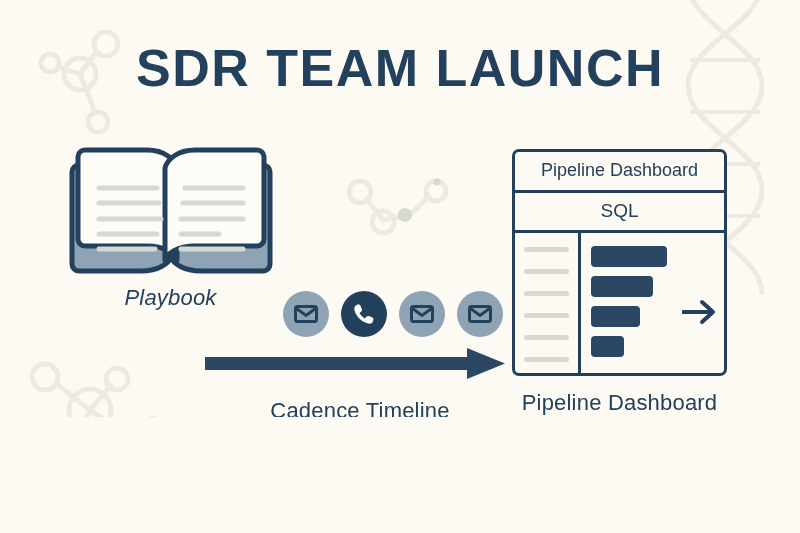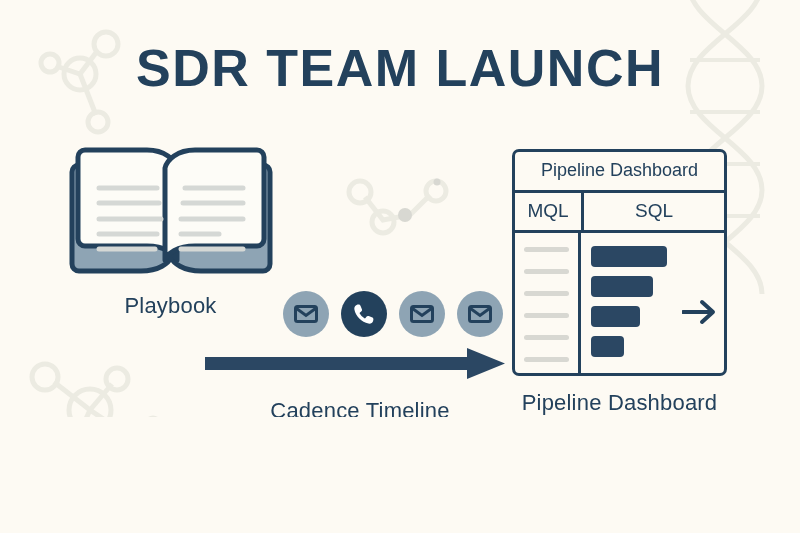--- a/index.html
+++ b/index.html
@@ -49,21 +49,21 @@
     display: block;
     margin: 0 auto;
   }
   .caption {
     text-align: center;
     font-size: 22px;
     color: #23415c;
     letter-spacing: .2px;
   }
   #playbook-caption {
-    margin-top: 8px;
+    font-style: italic;
   }
 
   
   #cadence-icons {
     position: absolute;
     left: 283px;
     top: 291px;
     display: flex;
     gap: 12px;
   }
@@ -280,21 +280,20 @@
     <svg width="300" height="32" viewBox="0 0 300 32">
       <path d="M0 9 L262 9 L262 0 L300 15.5 L262 31 L262 22 L0 22 Z" fill="#2b4763"></path>
     </svg>
     <div class="caption" id="cadence-caption">Cadence Timeline</div>
   </div>
 
   <div id="dashboard-block">
     <div class="panel">
       <div class="panel-title">Pipeline Dashboard</div>
       <div class="panel-colheads">
-        <div class="colhead mql">MQL</div>
         <div class="colhead sql">SQL</div>
       </div>
       <div class="panel-body">
         <div class="body-left">
           <div class="gray-line"></div>
           <div class="gray-line"></div>
           <div class="gray-line"></div>
           <div class="gray-line"></div>
           <div class="gray-line"></div>
           <div class="gray-line"></div>

